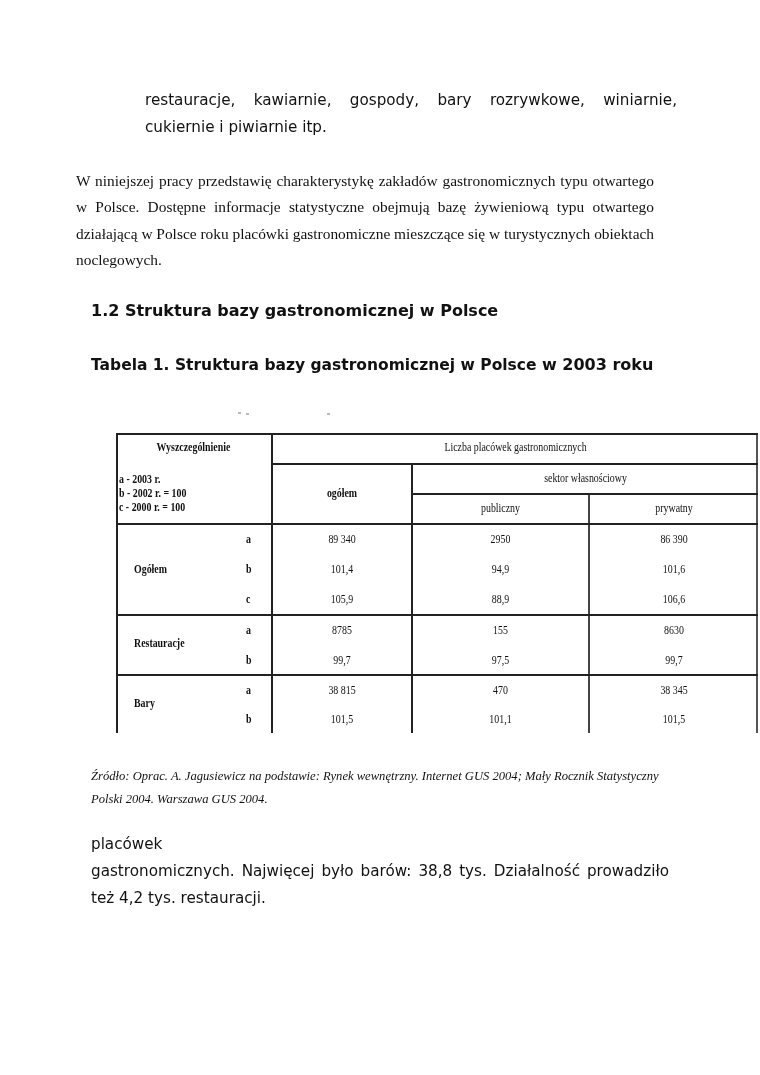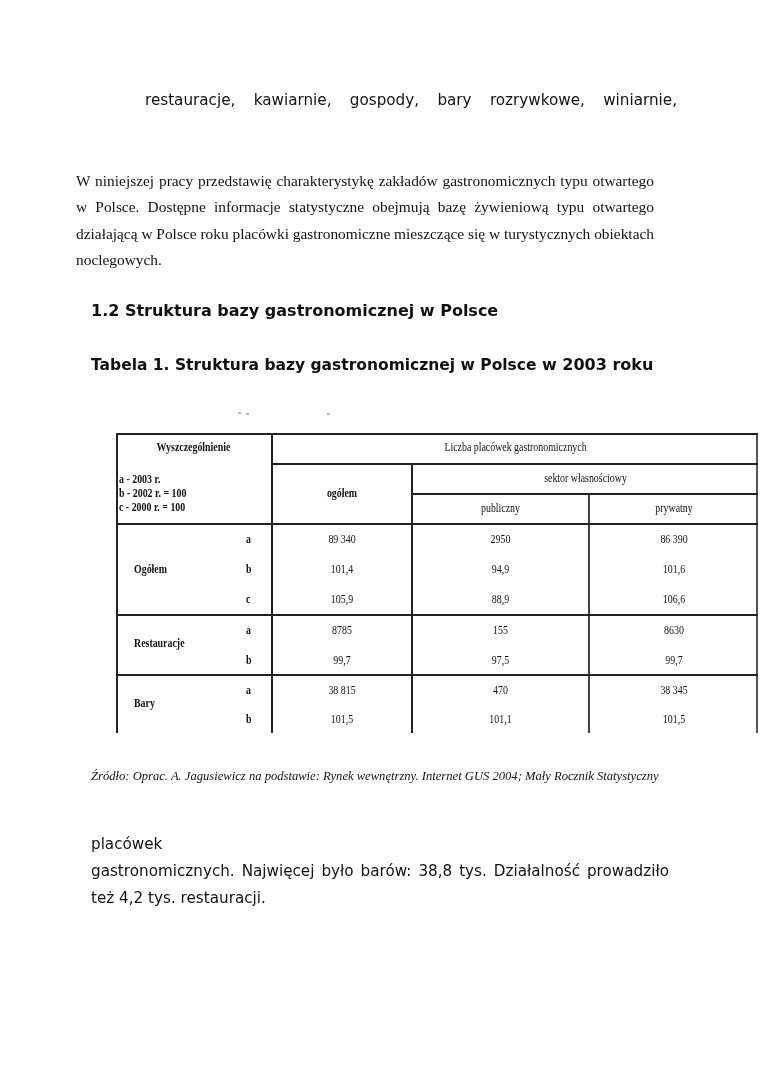--- a/index.html
+++ b/index.html
@@ -45,20 +45,21 @@
     .para2 {
       left: 91px; top: 831px; width: 578px; font-size: 15.2px; line-height: 27px;
     }
     .para2 .jl { display: block; text-align: justify; text-align-last: justify; }
   </style>
 </head>
 <body>
 
 <div class="abs list-cont sans">
   <span class="l1">restauracje, kawiarnie, gospody, bary rozrywkowe, winiarnie,</span>
+  <span>cukiernie i piwiarnie itp.</span>
 </div>
 
 <div class="abs para1 serif">
   <span class="jl">W niniejszej pracy przedstawię charakterystykę zakładów gastronomicznych typu otwartego</span>
   <span class="jl">w Polsce. Dostępne informacje statystyczne obejmują bazę żywieniową typu otwartego</span>
   <span class="jl">działającą w Polsce roku placówki gastronomiczne mieszczące się w turystycznych obiektach</span>
   <span>noclegowych.</span>
 </div>
 
 <div class="abs h2 sans">1.2 Struktura bazy gastronomicznej w Polsce</div>
@@ -141,19 +142,20 @@
   <div>
     <div class="t b" style="left:130px;top:280px;">b</div>
     <div class="t c" style="left:157px;width:138px;top:280px;">101,5</div>
     <div class="t c" style="left:297px;width:175px;top:280px;">101,1</div>
     <div class="t c" style="left:474px;width:168px;top:280px;">101,5</div>
   </div>
 </div>
 
 <div class="abs source">
   <div>Źródło: Oprac. A. Jagusiewicz na podstawie: Rynek wewnętrzny. Internet GUS 2004; Mały Rocznik Statystyczny</div>
+  <div>Polski 2004. Warszawa GUS 2004.</div>
 </div>
 
 <div class="abs para2 sans">
   <span style="display:block">placówek</span>
   <span class="jl">gastronomicznych. Najwięcej było barów: 38,8 tys. Działalność prowadziło</span>
   <span>też 4,2 tys. restauracji.</span>
 </div>
 
 </body></html>

